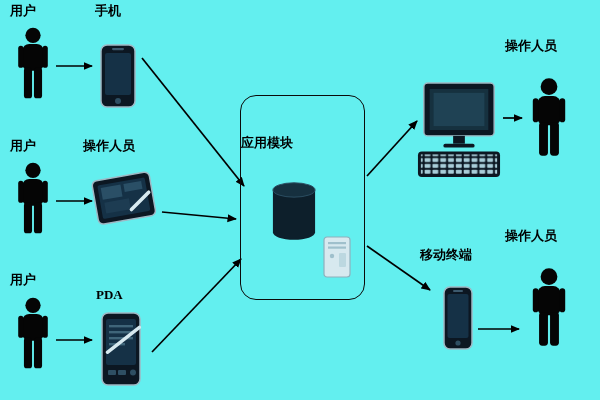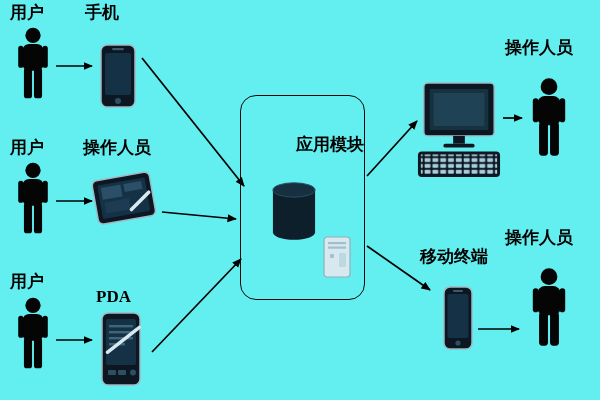--- a/index.html
+++ b/index.html
@@ -7,35 +7,35 @@
     position:relative;
     width:600px;height:400px;
     background:var(--color-background,#63efef);
     overflow:hidden;
     font-family:"Liberation Serif","DejaVu Serif",serif;
   }
   .arrow-layer{position:absolute;left:0;top:0;width:600px;height:400px;pointer-events:none;}
   .lbl{
     position:absolute;
     font-weight:700;
-    font-size:17px;
+    font-size:13px;
     color:var(--color-text,#000);
     white-space:nowrap;
     line-height:1.1;
   }
   .node-icon{position:absolute;}
   .node-icon svg{display:block;}
   .app-box{
     position:absolute;
     left:240px;top:95px;width:125px;height:205px;
     border:1.6px solid #0a0a0a;
     border-radius:16px;
     box-sizing:border-box;
   }
-  .app-box .lbl{left:0;right:0;top:40px;text-align:right;position:absolute;}
+  .app-box .lbl{left:0;right:0;top:40px;text-align:left;position:absolute;}
   .db-icon{position:absolute;left:30px;top:85px;}
   .server-icon{position:absolute;left:82px;top:140px;}
   .tablet-rot{transform:rotate(-10deg);}
 </style>
 </head>
 <body>
 
 <div class="canvas">
 
   <svg class="arrow-layer" viewBox="0 0 600 400">
@@ -85,21 +85,21 @@
     <svg width="42" height="74" viewBox="0 0 44 76" fill="#050505">
       <circle cx="22" cy="9" r="8"></circle>
       <rect x="11" y="18" width="22" height="28" rx="7"></rect>
       <rect x="6.5" y="20" width="5.5" height="23" rx="2.7"></rect>
       <rect x="32" y="20" width="5.5" height="23" rx="2.7"></rect>
       <rect x="12.5" y="43" width="8.5" height="32" rx="3"></rect>
       <rect x="23" y="43" width="8.5" height="32" rx="3"></rect>
     </svg>
   </div>
 
-  <div class="lbl" style="left:85px;top:4px;">手机</div>
+  <div class="lbl" style="left:95px;top:4px;">手机</div>
   <div class="node-icon" style="left:100px;top:44px;">
     <svg width="36" height="64" viewBox="0 0 36 64">
       <rect x="1" y="1" width="34" height="62" rx="6" fill="#0c1722" stroke="#9fb8c4" stroke-width="1.5"></rect>
       <rect x="5" y="9" width="26" height="42" rx="2" fill="#153146"></rect>
       <rect x="12" y="4" width="12" height="2.2" rx="1.1" fill="#3c5a6e"></rect>
       <circle cx="18" cy="57" r="3" fill="#2e4f63"></circle>
     </svg>
   </div>
 
   <div class="lbl" style="left:83px;top:139px;">操作人员</div>

